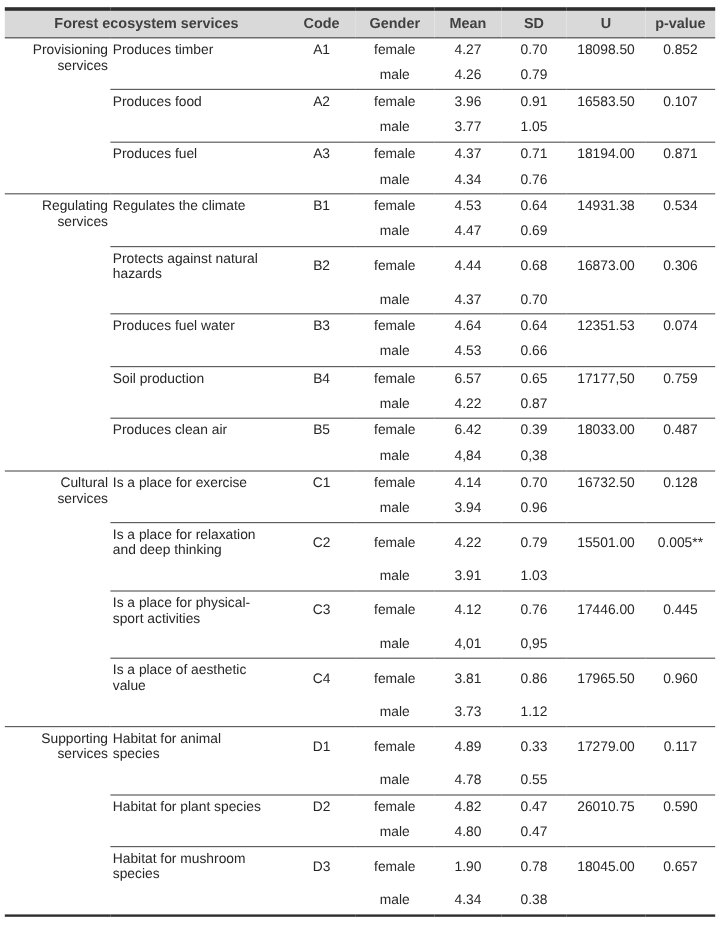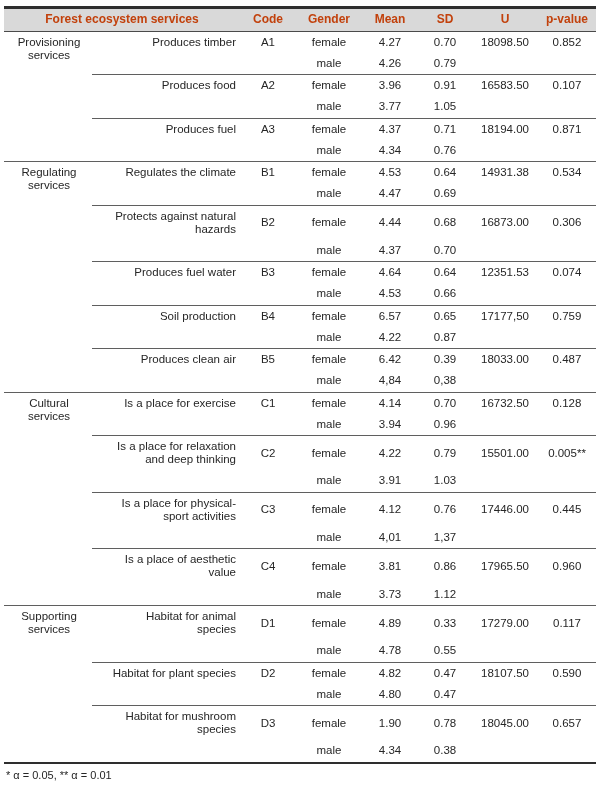--- a/index.html
+++ b/index.html
@@ -11,27 +11,27 @@
   .page{padding:6px 4px 0 4px;}
   table{
     border-collapse:collapse;table-layout:fixed;width:592px;
     font-size:11.5px;line-height:1.15;
     border-bottom:2px solid #2e2e2e;
   }
   thead th{
     background:#d9d9d9;
     border-top:3px solid #2e2e2e;
     border-bottom:1px solid #4a4a4a;
-    font-size:12px;font-weight:bold;color:#c2410c;
+    font-size:12px;font-weight:bold;color:#404040;
     padding:4px 2px;text-align:center;white-space:nowrap;
   }
   tbody td{vertical-align:middle;padding:4px 3px;}
   tr.svc-row > td{border-top:1px solid #5f5f5f;}
-  td.cat{vertical-align:top;text-align:center;padding:4px 2px 13px 4px;}
-  td.svc{text-align:right;white-space:pre-line;padding-left:2px;padding-right:4px;}
+  td.cat{vertical-align:top;text-align:right;padding:4px 2px 13px 4px;}
+  td.svc{text-align:left;white-space:pre-line;padding-left:2px;padding-right:4px;}
   td.c{text-align:center;white-space:nowrap;}
   tr.male-row > td{padding-top:4px;padding-bottom:4px;}
   .footnote{font-size:11px;color:#262626;padding:5px 2px 0 2px;}
 </style>
 </head>
 <body>
 
 <div class="page">
   <table id="results-table">
     <colgroup>
@@ -249,21 +249,21 @@
           <td class="c">4.12</td>
           <td class="c">0.76</td>
           <td class="c">17446.00</td>
           <td class="c">0.445</td>
         </tr>
         <tr class="male-row">
           <td class="svc"></td>
           <td class="c"></td>
           <td class="c">male</td>
           <td class="c">4,01</td>
-          <td class="c">1,37</td>
+          <td class="c">0,95</td>
           <td class="c"></td>
           <td class="c"></td>
         </tr>
         <tr class="svc-row">
           <td class="svc">Is a place of aesthetic
 value</td>
           <td class="c">C4</td>
           <td class="c">female</td>
           <td class="c">3.81</td>
           <td class="c">0.86</td>
@@ -298,21 +298,21 @@
           <td class="c">0.55</td>
           <td class="c"></td>
           <td class="c"></td>
         </tr>
         <tr class="svc-row">
           <td class="svc">Habitat for plant species</td>
           <td class="c">D2</td>
           <td class="c">female</td>
           <td class="c">4.82</td>
           <td class="c">0.47</td>
-          <td class="c">18107.50</td>
+          <td class="c">26010.75</td>
           <td class="c">0.590</td>
         </tr>
         <tr class="male-row">
           <td class="svc"></td>
           <td class="c"></td>
           <td class="c">male</td>
           <td class="c">4.80</td>
           <td class="c">0.47</td>
           <td class="c"></td>
           <td class="c"></td>
@@ -331,14 +331,13 @@
           <td class="svc"></td>
           <td class="c"></td>
           <td class="c">male</td>
           <td class="c">4.34</td>
           <td class="c">0.38</td>
           <td class="c"></td>
           <td class="c"></td>
         </tr>
       </tbody>
     </table>
-  <div class="footnote">* α = 0.05, ** α = 0.01</div>
 </div>
 
 </body></html>

